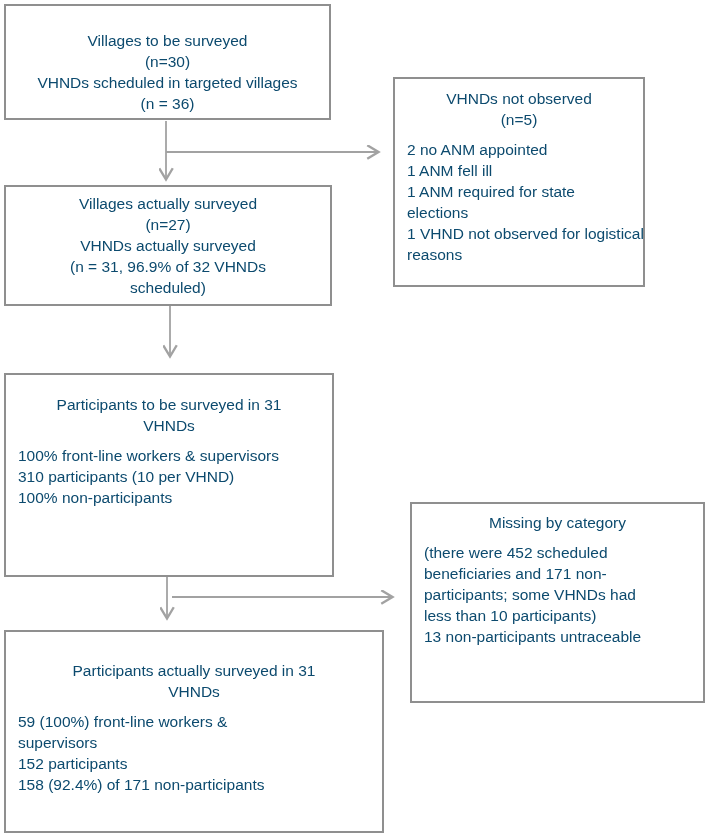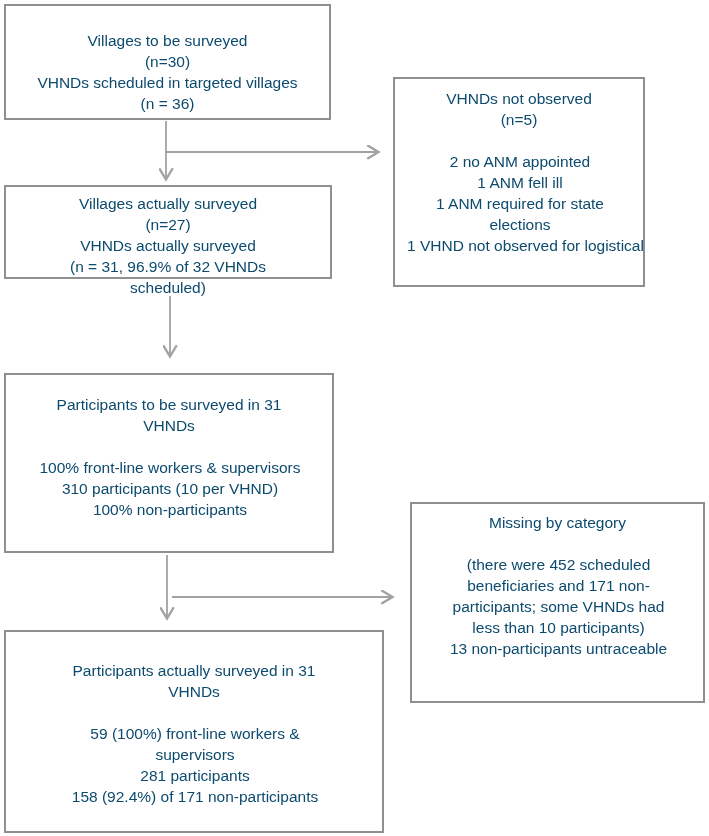--- a/index.html
+++ b/index.html
@@ -22,31 +22,31 @@
     position: absolute;
     box-sizing: border-box;
     border: 2px solid #8f8f8f;
     background: #ffffff;
     font-size: 15.5px;
     line-height: 21px;
   }
   .box .title { text-align: center; padding: 0 4px; }
   .box .title div { white-space: nowrap; }
   .box .body {
-    text-align: center;
-    margin-top: 21px;
+    text-align: left;
+    margin-top: 9px;
     padding-left: 12px;
     padding-right: 10px;
   }
   .box .body div { white-space: nowrap; }
 
   
   #box-villages-to-be-surveyed      { left: 4px;   top: 4px;   width: 327px; height: 116px; padding-top: 24px; }
-  #box-villages-actually-surveyed   { left: 4px;   top: 185px; width: 328px; height: 94px; padding-top: 6px; }
-  #box-participants-to-be-surveyed  { left: 4px;   top: 373px; width: 330px; height: 180px; padding-top: 19px; }
+  #box-villages-actually-surveyed   { left: 4px;   top: 185px; width: 328px; height: 121px; padding-top: 6px; }
+  #box-participants-to-be-surveyed  { left: 4px;   top: 373px; width: 330px; height: 204px; padding-top: 19px; }
   #box-participants-actually-surveyed { left: 4px; top: 630px; width: 380px; height: 203px; padding-top: 28px; }
 
   
   #box-vhnds-not-observed  { left: 393px; top: 77px;  width: 252px; height: 210px; padding-top: 9px; }
   #box-missing-by-category { left: 410px; top: 502px; width: 295px; height: 201px; padding-top: 8px; }
 </style>
 </head>
 <body>
 
 <div class="canvas">
@@ -77,20 +77,21 @@
     <div class="title">
       <div>VHNDs not observed</div>
       <div>(n=5)</div>
     </div>
     <div class="body">
       <div>2 no ANM appointed</div>
       <div>1 ANM fell ill</div>
       <div>1 ANM required for state</div>
       <div>elections</div>
       <div>1 VHND not observed for logistical</div>
+      <div>reasons</div>
     </div>
   </div>
 
   <div class="box" id="box-villages-actually-surveyed">
     <div class="title">
       <div>Villages actually surveyed</div>
       <div>(n=27)</div>
       <div>VHNDs actually surveyed</div>
       <div>(n = 31, 96.9% of 32 VHNDs</div>
       <div>scheduled)</div>
@@ -123,18 +124,18 @@
   </div>
 
   <div class="box" id="box-participants-actually-surveyed">
     <div class="title">
       <div>Participants actually surveyed in 31</div>
       <div>VHNDs</div>
     </div>
     <div class="body">
       <div>59 (100%) front-line workers &amp;</div>
       <div>supervisors</div>
-      <div>281 participants</div>
+      <div>152 participants</div>
       <div>158 (92.4%) of 171 non-participants</div>
     </div>
   </div>
 
 </div>
 
 </body></html>

